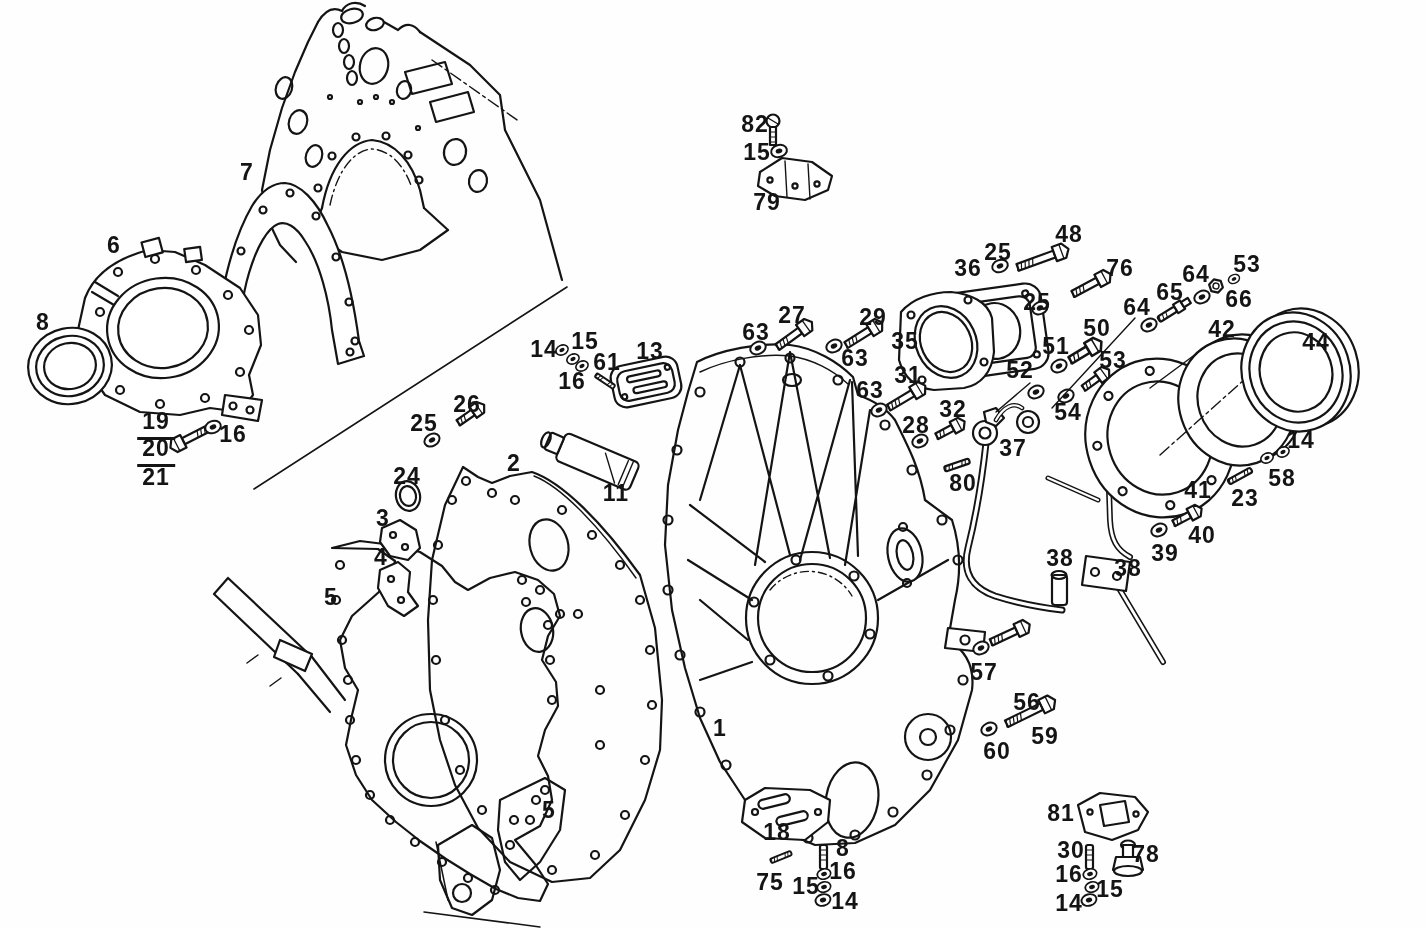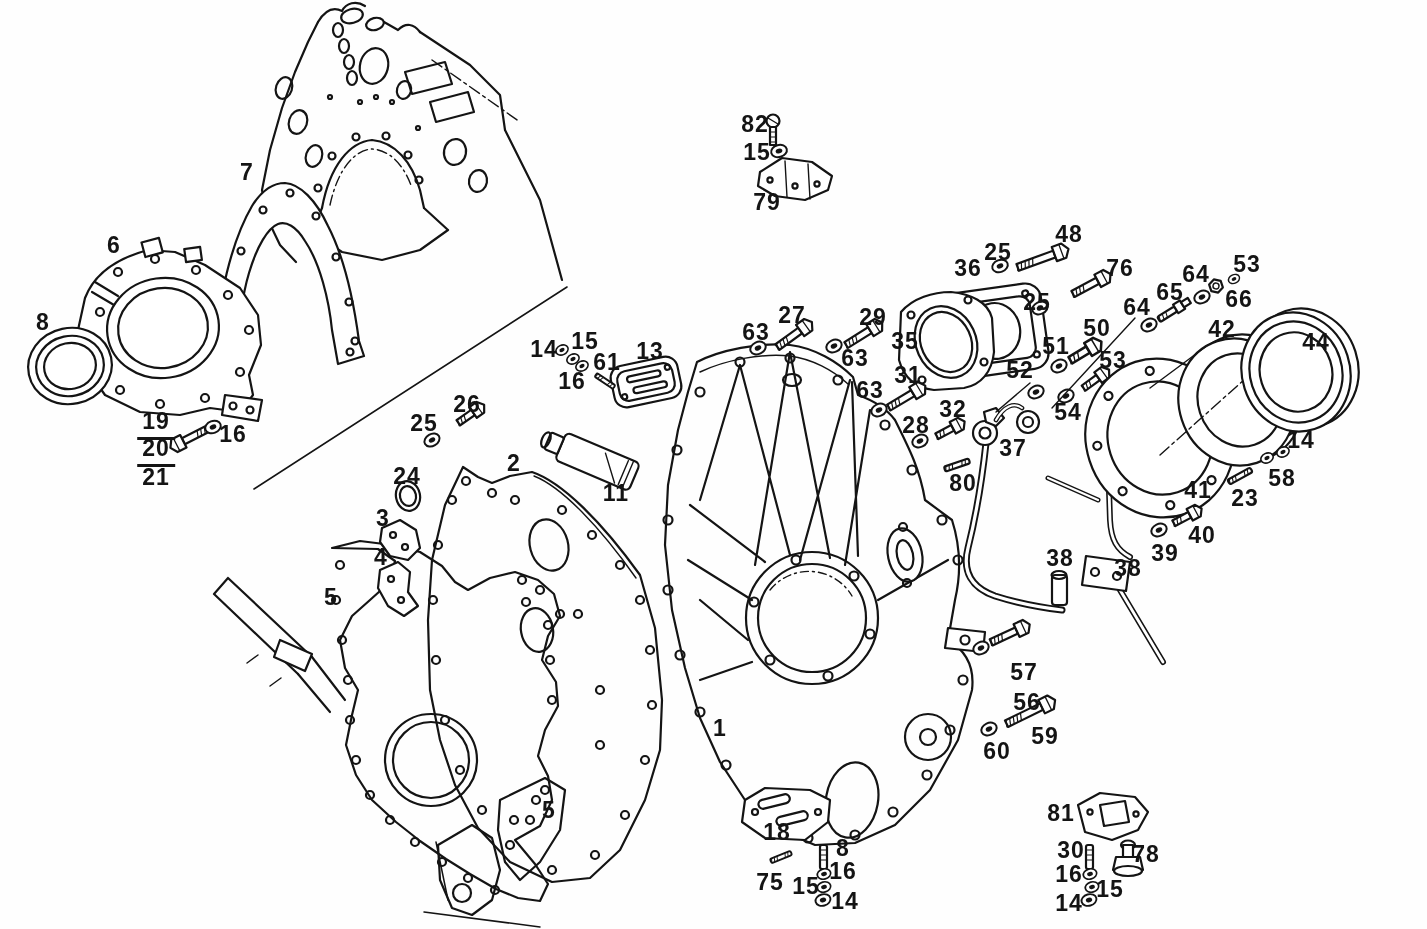--- a/index.html
+++ b/index.html
@@ -519,21 +519,21 @@
       <div class="callout" style="left: 1316px; top: 329px; margin-top: 13px;">44</div>
       <div class="callout" style="left: 1301px; top: 440px;">14</div>
       <div class="callout" style="left: 1282px; top: 478px;">58</div>
       <div class="callout" style="left: 1245px; top: 498px;">23</div>
       <div class="callout" style="left: 1198px; top: 490px;">41</div>
       <div class="callout" style="left: 1202px; top: 535px;">40</div>
       <div class="callout" style="left: 1165px; top: 553px;">39</div>
       <div class="callout" style="left: 1060px; top: 558px;">38</div>
       <div class="callout" style="left: 1128px; top: 568px;">38</div>
       <div class="callout" style="left: 1027px; top: 654px; margin-top: 48px;">56</div>
-      <div class="callout" style="left: 1024px; top: 672px;">57</div>
+      <div class="callout" style="left: 984px; top: 672px;">57</div>
       <div class="callout" style="left: 1045px; top: 736px;">59</div>
       <div class="callout" style="left: 997px; top: 751px;">60</div>
       <div class="callout" style="left: 767px; top: 202px;">79</div>
       <div class="callout" style="left: 755px; top: 124px;">82</div>
       <div class="callout" style="left: 757px; top: 152px;">15</div>
       <div class="callout" style="left: 777px; top: 832px;">18</div>
       <div class="callout" style="left: 770px; top: 882px;">75</div>
       <div class="callout" style="left: 843px; top: 848px;">8</div>
       <div class="callout" style="left: 843px; top: 871px;">16</div>
       <div class="callout" style="left: 806px; top: 886px;">15</div>

